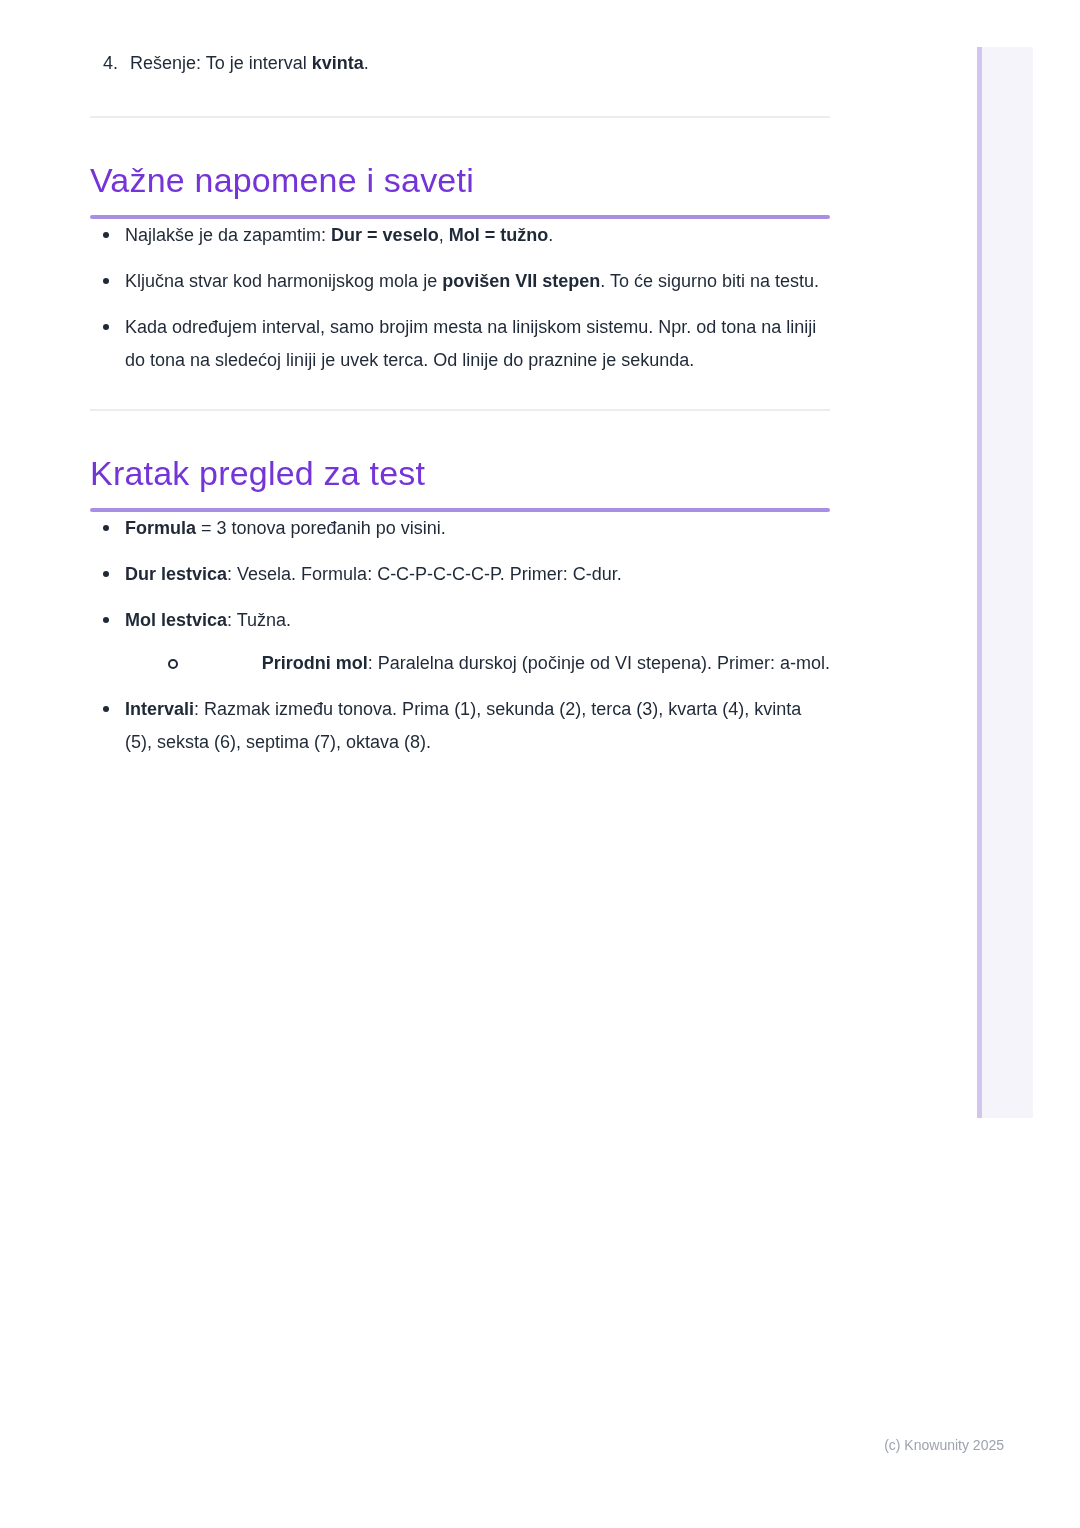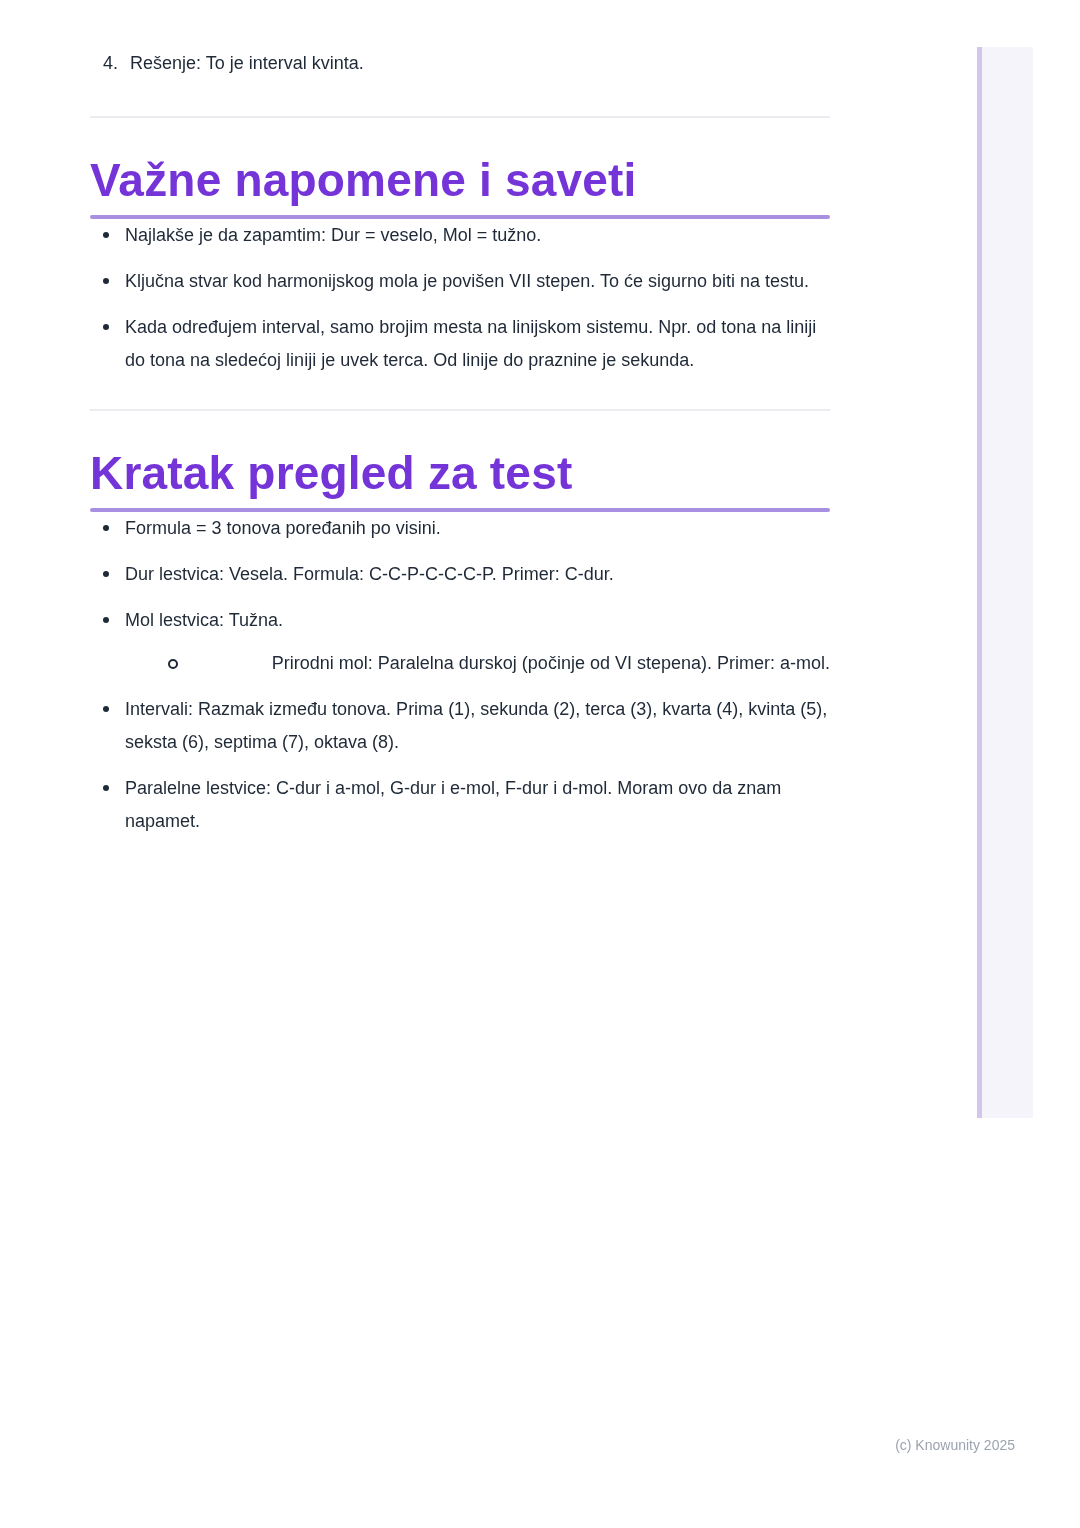--- a/index.html
+++ b/index.html
@@ -33,23 +33,23 @@
   }
   .ol-num{width:27px;flex:0 0 auto;margin-left:13px;}
   .hr{
     margin-top:39px;
     border-top:2px solid var(--hr);
     width:100%;
   }
   .hr.second{margin-top:32px;}
   h1.section-title{
     margin-top:42px;
-    font-size:46px;
+    font-size:34px;
     line-height:40px;
-    font-weight:700;
+    font-weight:400;
     color:var(--heading);
     letter-spacing:0.2px;
   }
   .title-underline{
     margin-top:15px;
     height:4px;
     border-radius:2px;
     background:var(--underline);
     width:100%;
   }
@@ -86,24 +86,24 @@
   }
   ul.sub-list > li::before{
     content:"";
     position:absolute;
     left:11px;top:12px;
     width:6px;height:6px;
     border-radius:50%;
     background:#ffffff;
     border:2px solid var(--text);
   }
-  .b{font-weight:400;}
+  .b{font-weight:700;}
   .footer-credit{
     position:absolute;
-    top:1437px;right:65px;
+    top:1437px;right:76px;
     font-size:14px;
     color:var(--footer);
   }
   .edge-strip{
     position:absolute;
     left:977px;top:47px;
     width:56px;height:1071px;
     background:var(--strip-fill);
     border-left:5px solid var(--strip-border);
   }
@@ -138,21 +138,20 @@
     <ul class="bullet-list">
       <li><span><span class="b">Formula</span><span> = 3 tonova poređanih po visini.</span></span></li>
       <li><span><span class="b">Dur lestvica</span><span>: Vesela. Formula: C-C-P-C-C-C-P. Primer: C-dur.</span></span></li>
       <li>
         <span><span class="b">Mol lestvica</span><span>: Tužna.</span></span>
         <ul class="sub-list">
           <li><span><span class="b">Prirodni mol</span><span>: Paralelna durskoj (počinje od VI stepena). Primer: a-mol.</span></span></li>
         </ul>
       </li>
       <li><span><span class="b">Intervali</span><span>: Razmak između tonova. Prima (1), sekunda (2), terca (3), kvarta (4), kvinta (5), seksta (6), septima (7), oktava (8).</span></span></li>
-      <li><span><span class="b">Paralelne lestvice</span><span>: C-dur i a-mol, G-dur i e-mol, F-dur i d-mol. Moram ovo da znam napamet.</span></span></li>
     </ul>
 
   </div>
 
   <div class="edge-strip"></div>
 
   <div class="footer-credit">(c) Knowunity 2025</div>
 </div>
 
 </body></html>

